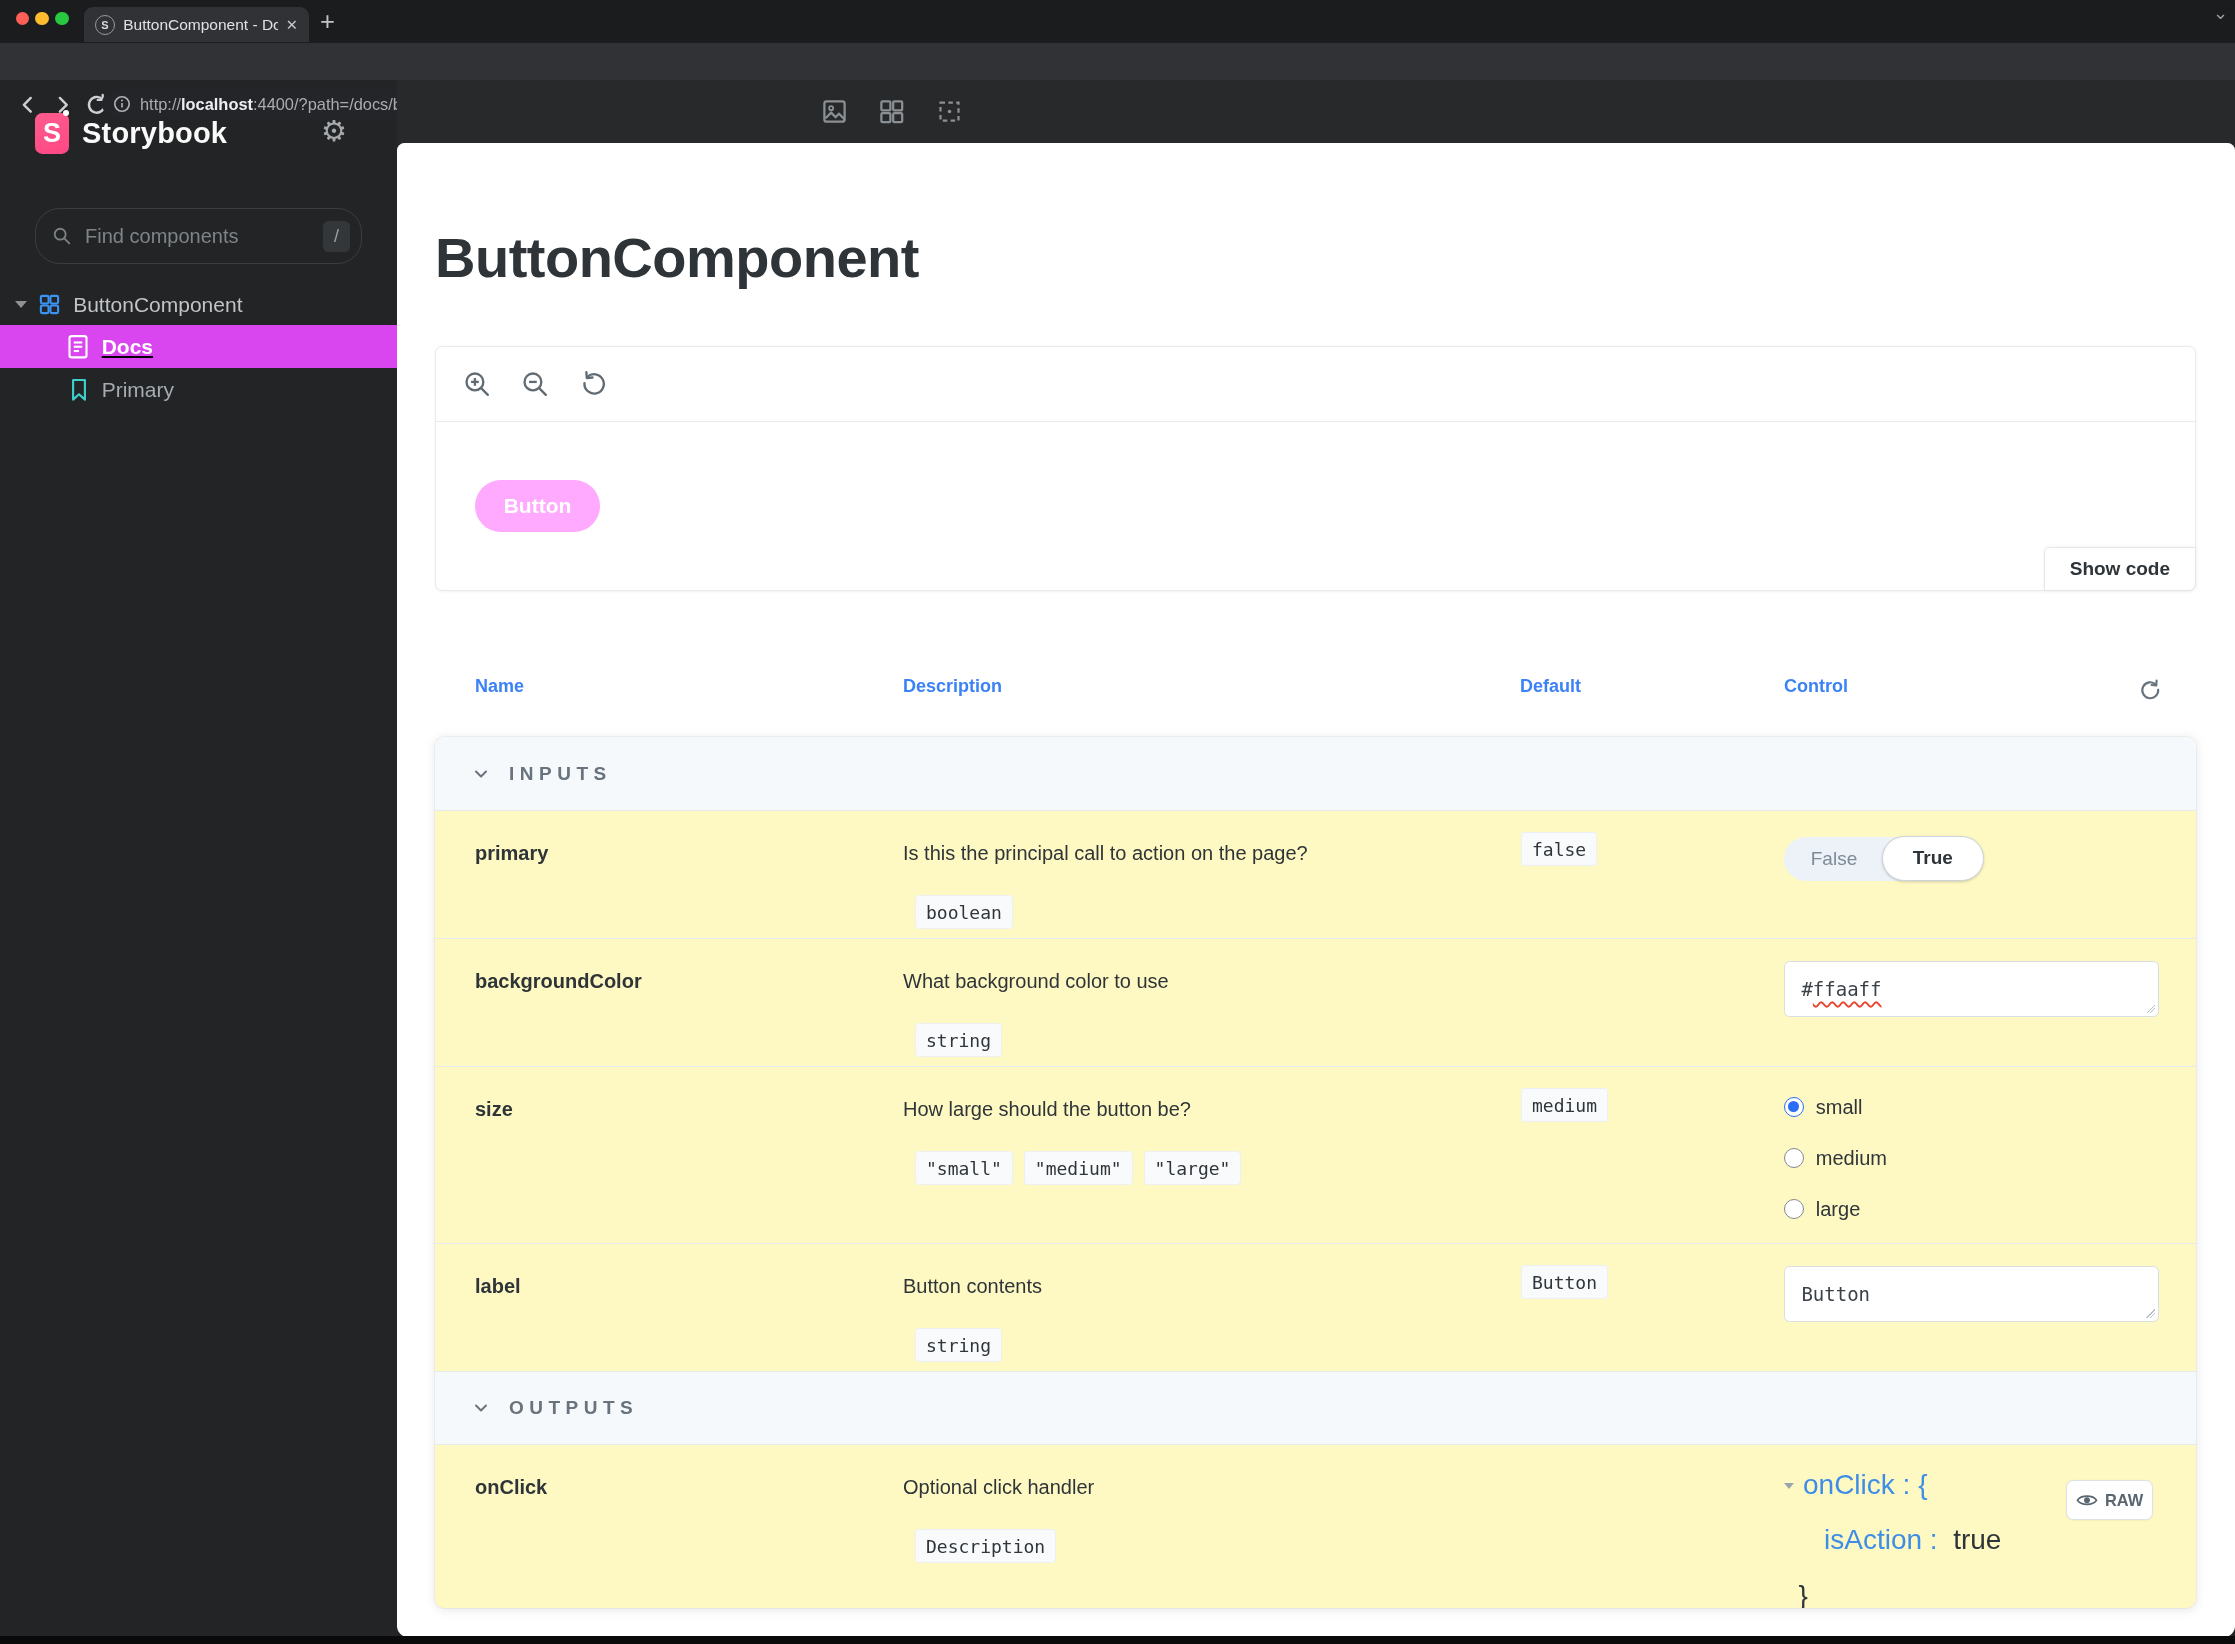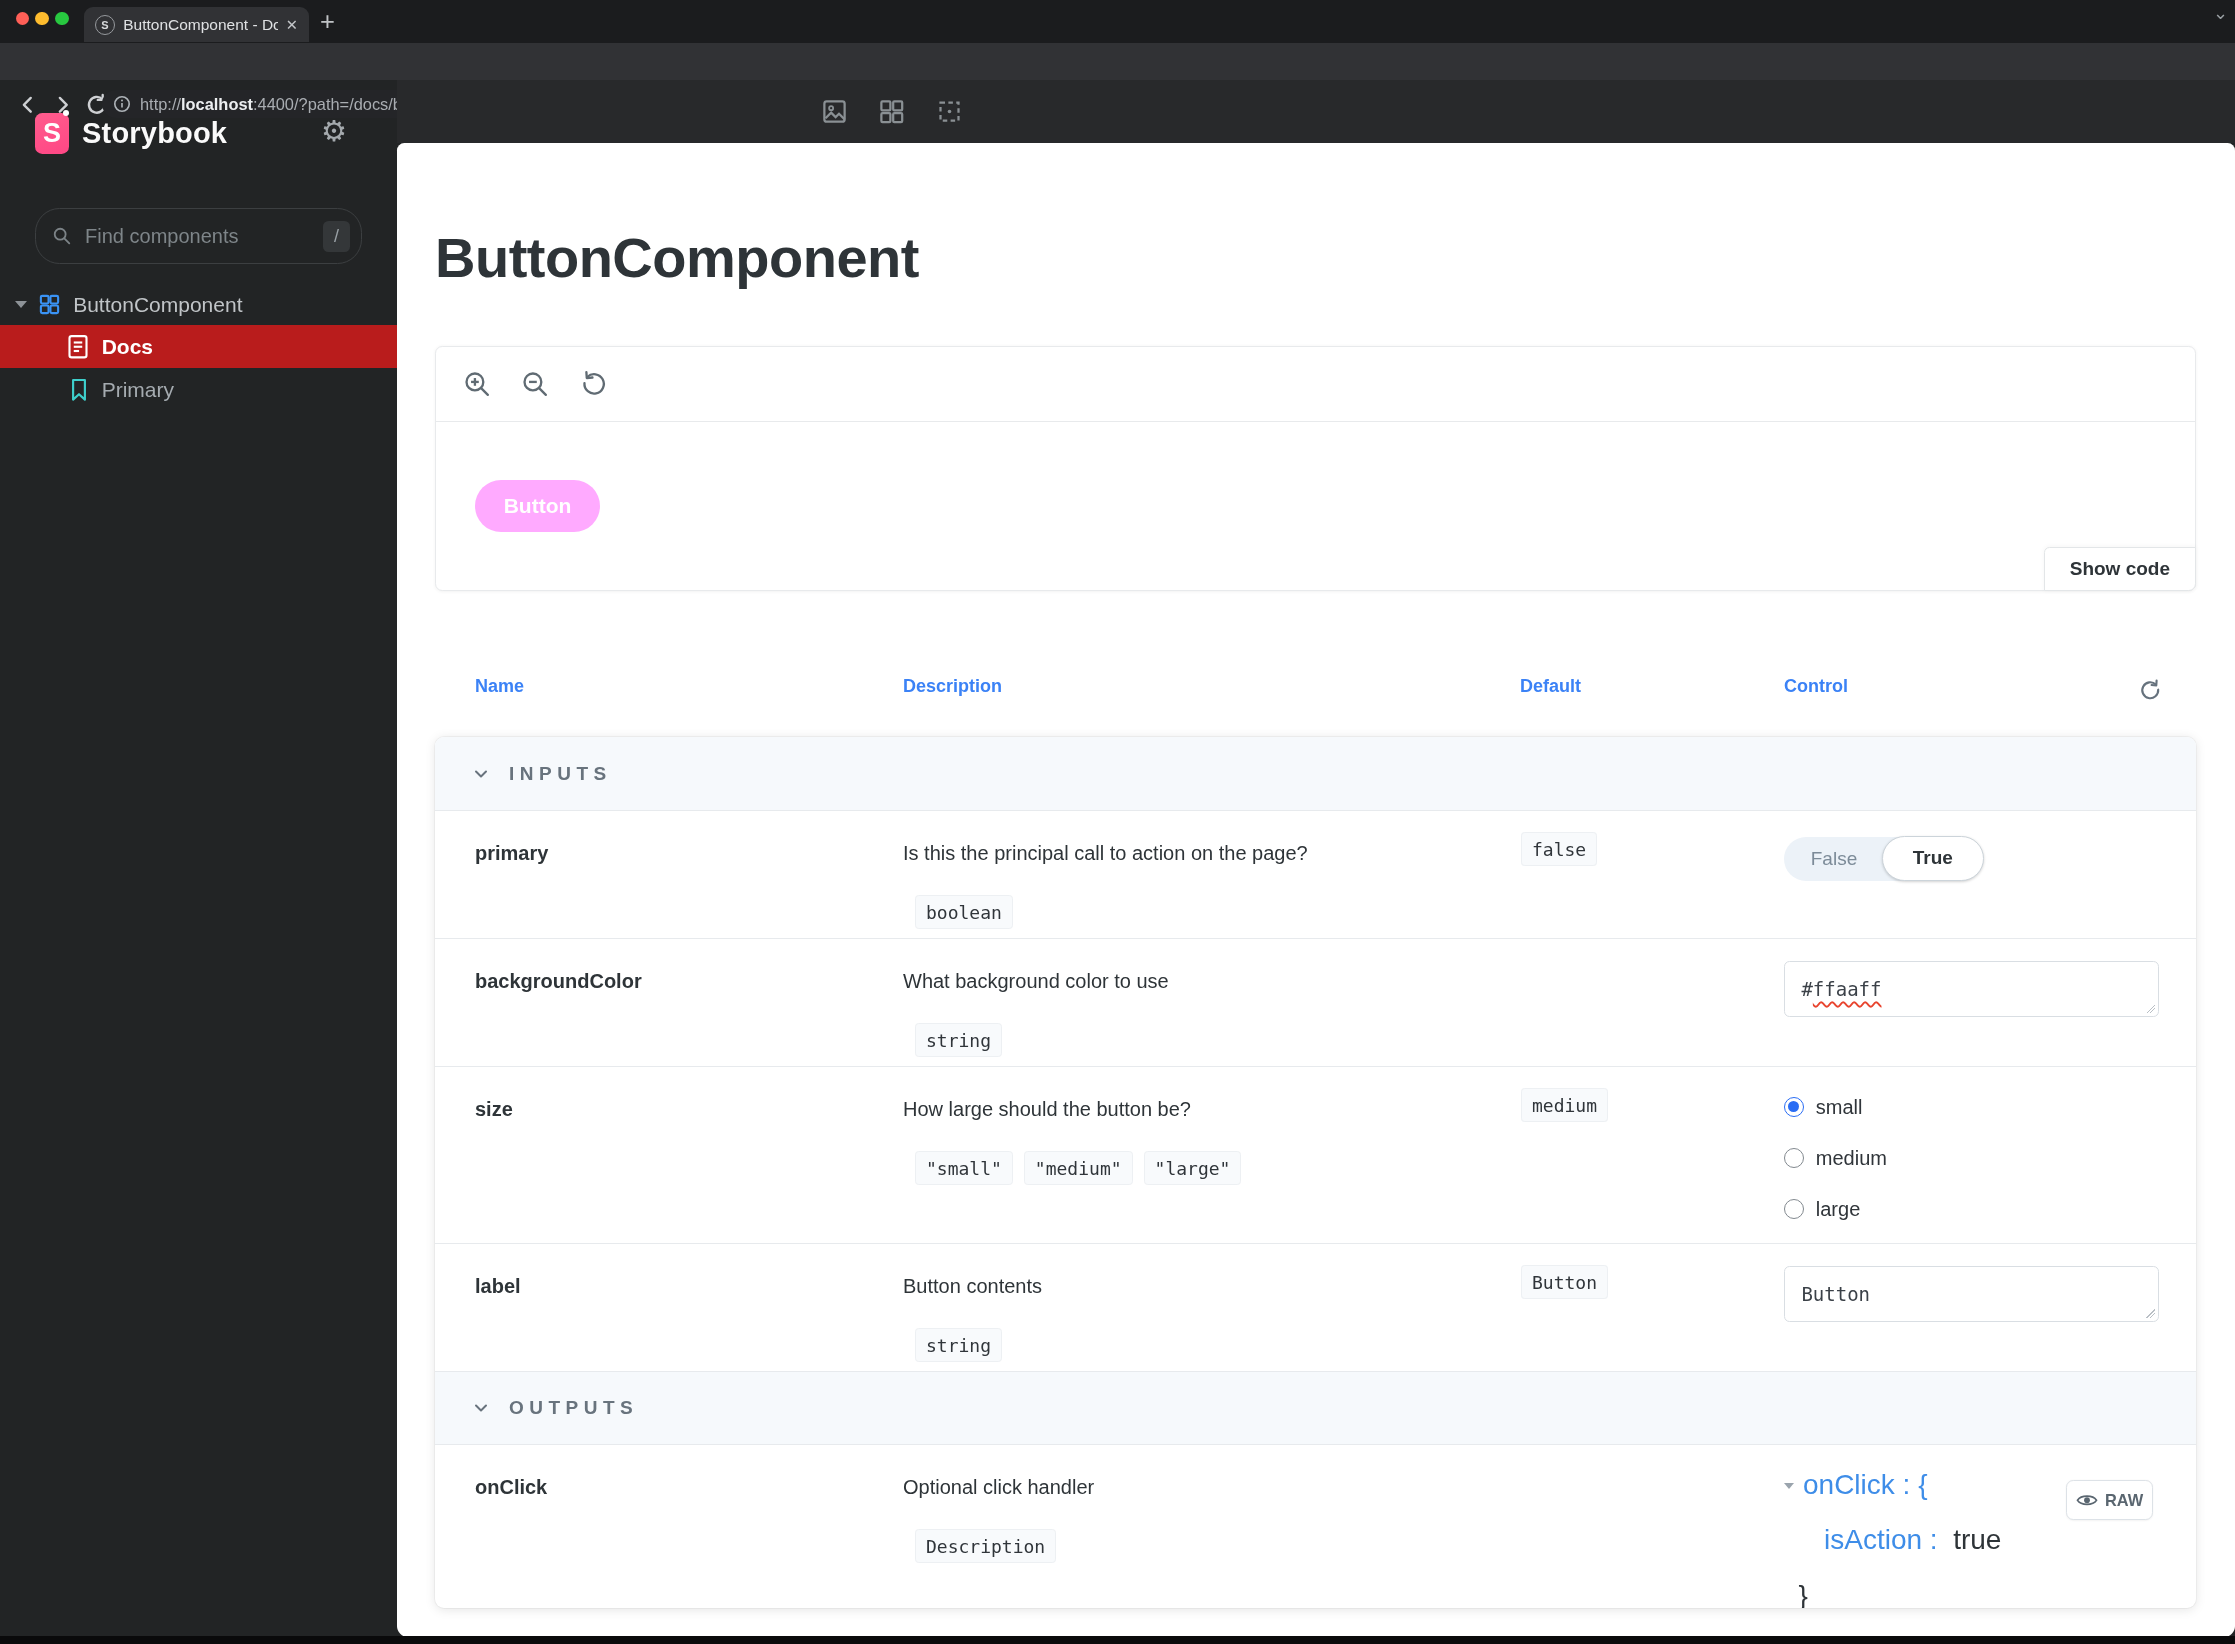--- a/index.html
+++ b/index.html
@@ -52,37 +52,37 @@
   .gear{left:323px;top:115px;color:#a4a9ad;font-size:29px;}
   .search{left:35px;top:208px;width:327px;height:56px;border:0.9px solid #3c3f41;border-radius:24.5px;
           display:flex;align-items:center;padding:0 11px 0 16.4px;}
   .search .ph{color:#7e8589;font-size:20px;margin-left:12.7px;flex:1;}
   .slashkey{width:27px;height:31px;background:#343739;border-radius:5.5px;color:#9aa1a6;font-size:18px;
             display:flex;align-items:center;justify-content:center;}
   .treerow{left:0;width:397px;height:43px;display:flex;align-items:center;}
   .caret{width:0;height:0;border-left:6.4px solid transparent;border-right:6.4px solid transparent;
          border-top:7.3px solid #8d9297;}
   .complabel{color:#c0c4c7;font-size:21px;margin-left:12.7px;}
-  .docsrow{background:#b91c1c;}
+  .docsrow{background:#d946ef;text-decoration:underline;}
   .docslabel{color:#fff;font-size:21px;font-weight:bold;margin-left:12.7px;}
   .primlabel{color:#a5abb0;font-size:21px;margin-left:12.7px;}
 
   
   .pagetitle{left:435px;top:225px;color:#2e3438;font-size:56px;font-weight:800;letter-spacing:-0.5px;}
   .previewcard{left:435px;top:346px;width:1761px;height:245px;background:#fff;border:0.9px solid #e8eaec;
                border-radius:7.3px;box-shadow:0 0.9px 3.6px rgba(0,0,0,.05);}
   .pv-divider{left:0;top:74px;width:100%;height:0.9px;background:#e8eaec;position:absolute;}
   .pinkbtn{position:absolute;left:39px;top:133px;width:125px;height:52px;border-radius:44px;
            color:#fff;font-weight:bold;font-size:21px;display:flex;align-items:center;justify-content:center;border:none;}
   .showcode{position:absolute;right:-0.9px;bottom:-0.9px;width:152px;height:44px;background:#fff;
             border:0.9px solid #e3e6e8;border-radius:5.5px 0 7.3px 0;color:#2e3438;font-weight:bold;font-size:19px;
             display:flex;align-items:center;justify-content:center;box-shadow:0 -0.9px 5.5px rgba(0,0,0,.04);}
 
   .thead{top:676px;color:#3b82f6;font-size:18px;font-weight:bold;}
-  .argcard{left:435px;top:737px;width:1761px;background:#ffffff;border-radius:9px;
+  .argcard{left:435px;top:737px;width:1761px;background:#fef9c3;border-radius:9px;
            box-shadow:0 1.8px 11px rgba(0,0,0,.10),0 0 0 0.9px rgba(0,0,0,.04);overflow:hidden;}
   .secthead{height:73px;background:#f6f9fc;display:flex;align-items:center;padding-left:36px;gap:18px;}
   .sectlabel{color:#68737d;font-size:19px;font-weight:600;letter-spacing:5.5px;}
   .argrow{position:relative;border-top:0.9px solid #e7eaed;}
   .col-name{position:absolute;left:40px;top:31px;color:#2e3438;font-size:20px;font-weight:bold;}
   .col-desc{position:absolute;left:468px;top:31px;color:#2e3438;font-size:20px;}
   .chiprow{position:absolute;left:480px;top:84px;display:flex;gap:11px;}
   .chip{font-family:"DejaVu Sans Mono",monospace;font-size:18px;color:#30353a;background:#f8fafc;
         border:0.9px solid #edf0f3;border-radius:3.6px;padding:5.5px 10px;white-space:nowrap;}
   .col-def{position:absolute;left:1086px;top:27px;}

